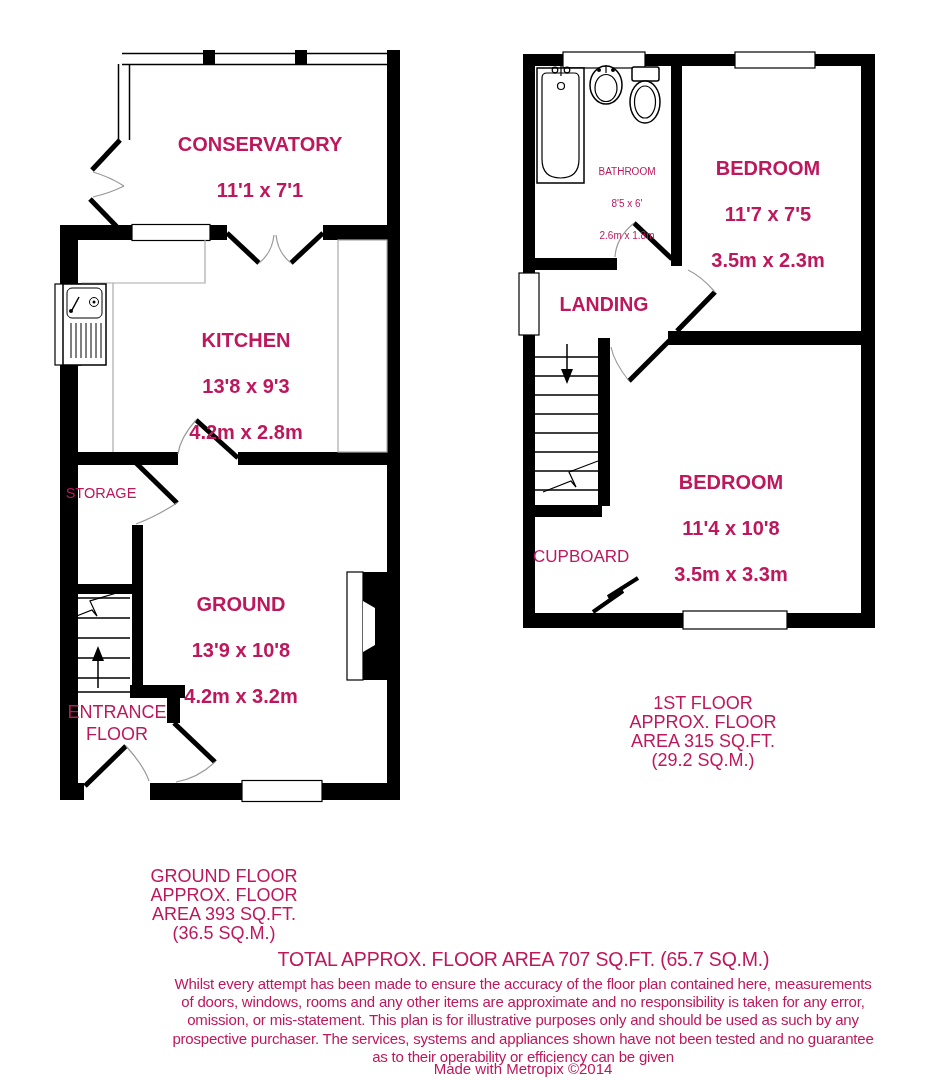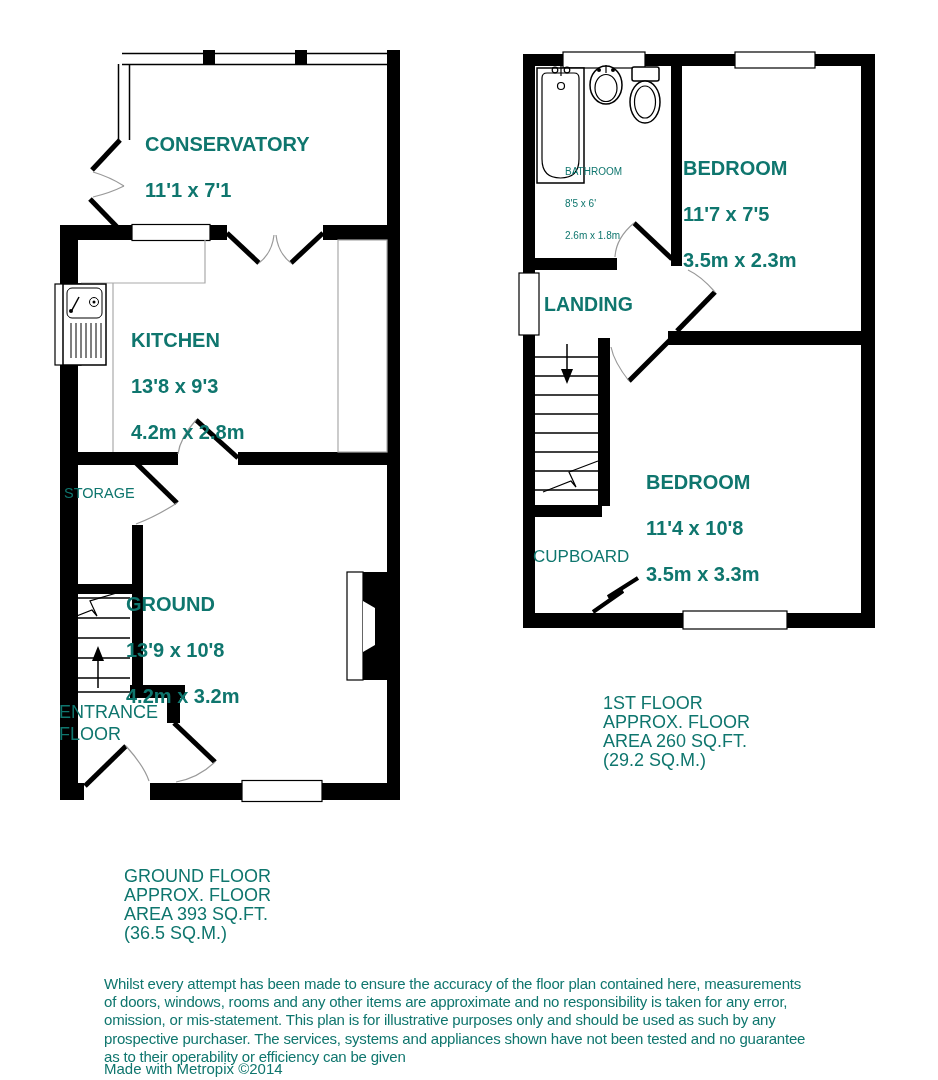--- a/index.html
+++ b/index.html
@@ -1,21 +1,21 @@
 <!DOCTYPE html>
 <html><head>
 <meta charset="utf-8">
 <style>
   html,body{margin:0;padding:0;background:#ffffff;}
   .canvas{
     position:relative;width:938px;height:1080px;background:#ffffff;overflow:hidden;
     font-family:"Liberation Sans", sans-serif;color:#111;
   }
   .plan-svg{position:absolute;left:0;top:0;}
-  .lbl{position:absolute;text-align:left;color:#0f766e;white-space:pre-line;}
+  .lbl{position:absolute;text-align:center;color:#be185d;white-space:pre-line;}
   .bold{font-weight:bold;}
   .room-big{font-size:20px;line-height:23px;font-weight:bold;letter-spacing:0px;}
   .room-small{font-size:10px;line-height:16px;font-weight:normal;}
   .area-lbl{font-size:18px;line-height:19px;font-weight:normal;}
   .total-lbl{font-size:19.5px;line-height:23px;font-weight:normal;letter-spacing:-0.2px;}
   .disc-lbl{font-size:15px;line-height:18.2px;font-weight:normal;letter-spacing:-0.2px;}
   .credit-lbl{font-size:15px;line-height:16px;font-weight:normal;}
 </style>
 </head>
 <body>
@@ -246,23 +246,24 @@
 
   <div class="lbl" style="left:533px;top:547px;width:84px;font-size:17px;">CUPBOARD</div>
 
   <div class="lbl area-lbl" style="left:124px;top:867px;width:200px;">GROUND FLOOR
 APPROX. FLOOR
 AREA 393 SQ.FT.
 (36.5 SQ.M.)</div>
 
   <div class="lbl area-lbl" style="left:603px;top:694px;width:200px;">1ST FLOOR
 APPROX. FLOOR
-AREA 260 SQ.FT.
+AREA 315 SQ.FT.
 (29.2 SQ.M.)</div>
 
+  <div class="lbl total-lbl" style="left:111px;top:948px;width:825px;">TOTAL APPROX. FLOOR AREA 707 SQ.FT. (65.7 SQ.M.)</div>
 
   <div class="lbl disc-lbl" style="left:104px;top:975px;width:838px;">Whilst every attempt has been made to ensure the accuracy of the floor plan contained here, measurements
 of doors, windows, rooms and any other items are approximate and no responsibility is taken for any error,
 omission, or mis-statement. This plan is for illustrative purposes only and should be used as such by any
 prospective purchaser. The services, systems and appliances shown have not been tested and no guarantee
 as to their operability or efficiency can be given</div>
 
   <div class="lbl credit-lbl" style="left:104px;top:1061px;width:838px;">Made with Metropix ©2014</div>
 
 </div>

